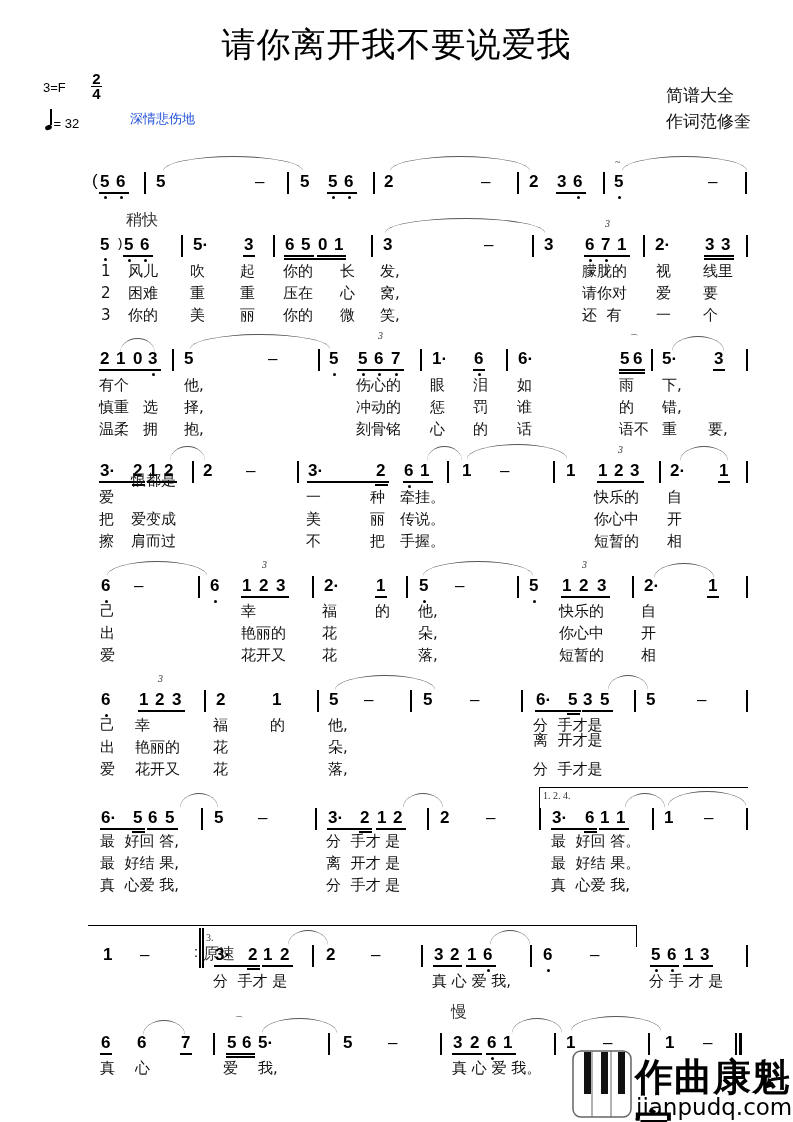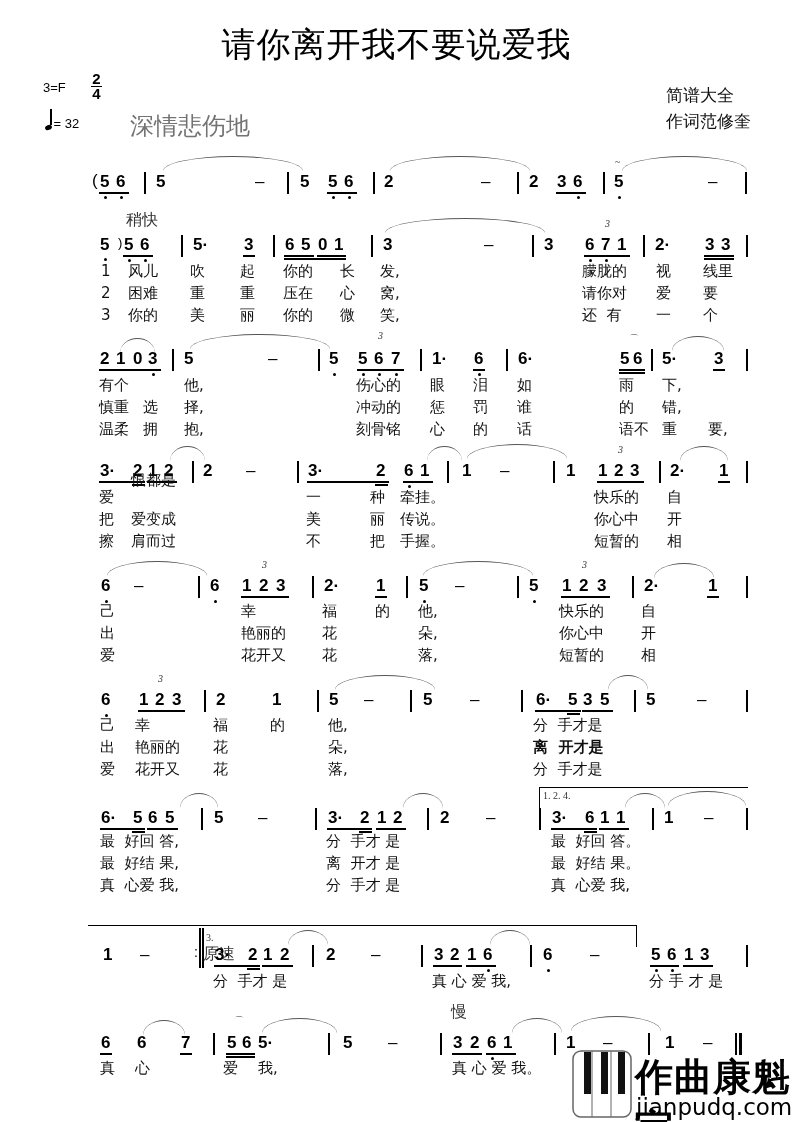--- a/index.html
+++ b/index.html
@@ -5,21 +5,21 @@
   html, body { margin:0; padding:0; background:#ffffff; }
   body { width:793px; height:1122px; position:relative; overflow:hidden;
          font-family:"DejaVu Sans", sans-serif; color:#000; }
   .abs { position:absolute; }
   .title { left:0; width:793px; top:22px; text-align:center; font-size:34px; letter-spacing:1px; font-family:"DejaVu Sans", sans-serif; }
   .key { left:43px; top:80px; font-size:13px; font-family:"Liberation Sans", sans-serif; }
   .timesig { left:91px; top:72px; font-family:"Liberation Sans", sans-serif; font-weight:bold; font-size:15px; line-height:14px; text-align:center; }
   .tempo { left:45px; top:112px; font-size:13px; font-family:"Liberation Sans", sans-serif; }
   .tempo .note { display:inline-block; width:7px; height:5px; background:#000; border-radius:50%; transform:rotate(-20deg); position:relative; top:2px; }
   .tempo .stem { display:inline-block; width:1.5px; height:16px; background:#000; position:relative; left:-2px; top:-3px; }
-  .expr { left:130px; top:110px; font-size:24px; color:#737373; }
+  .expr { left:130px; top:110px; font-size:13px; color:#1d4ed8; }
   .credits { right:42px; top:82px; font-size:17px; line-height:26px; text-align:left; color:#111; }
   .row { position:absolute; left:0; width:793px; }
   .n { position:absolute; font-family:"Liberation Sans", sans-serif; font-weight:bold; font-size:17px; }
   .bar { position:absolute; width:1.5px; height:22px; background:#000; }
   .ul { position:absolute; height:1.5px; background:#000; }
   .dot { position:absolute; width:3px; height:3px; background:#000; border-radius:50%; }
   .lyr { position:absolute; font-size:15px; color:#111; white-space:nowrap; }
   .small { position:absolute; font-size:10px; color:#333; font-family:"Liberation Serif", serif; }
   .label { position:absolute; font-size:16px; color:#333; }
   .slur { position:absolute; border-top:1.3px solid #555; border-radius:50%/100% 100% 0 0; height:14px; }
@@ -378,21 +378,21 @@
   <span class="lyr" style="left:100px;top:29px;">己</span>
     <span class="lyr" style="left:135px;top:29px;">幸</span>
     <span class="lyr" style="left:213px;top:29px;">福</span>
     <span class="lyr" style="left:270px;top:29px;">的</span>
     <span class="lyr" style="left:328px;top:29px;">他,</span>
     <span class="lyr" style="left:533px;top:29px;">分&nbsp;&nbsp;手才是</span>
   <span class="lyr" style="left:100px;top:51px;">出</span>
     <span class="lyr" style="left:135px;top:51px;">艳丽的</span>
     <span class="lyr" style="left:213px;top:51px;">花</span>
     <span class="lyr" style="left:328px;top:51px;">朵,</span>
-    <span class="lyr" style="left:533px;top:51px;font-weight:bold;">离&nbsp;&nbsp;开才是</span>
+    <span class="lyr" style="left:533px;top:44px;">离&nbsp;&nbsp;开才是</span>
   <span class="lyr" style="left:100px;top:73px;">爱</span>
     <span class="lyr" style="left:135px;top:73px;">花开又</span>
     <span class="lyr" style="left:213px;top:73px;">花</span>
     <span class="lyr" style="left:328px;top:73px;">落,</span>
     <span class="lyr" style="left:533px;top:73px;">分&nbsp;&nbsp;手才是</span>
 </div>
 
 <div class="row" style="top:805px;">
   <span class="n" style="left:101px;top:3px;">6·</span>
     <span class="n" style="left:133px;top:3px;">5</span>

